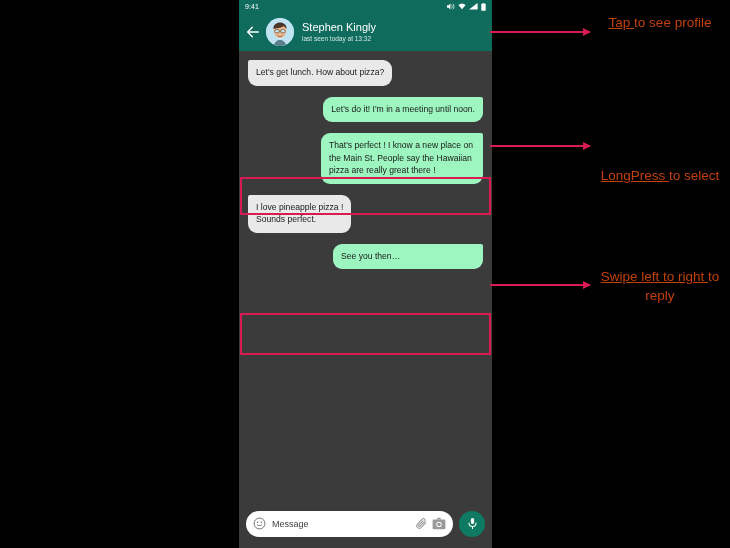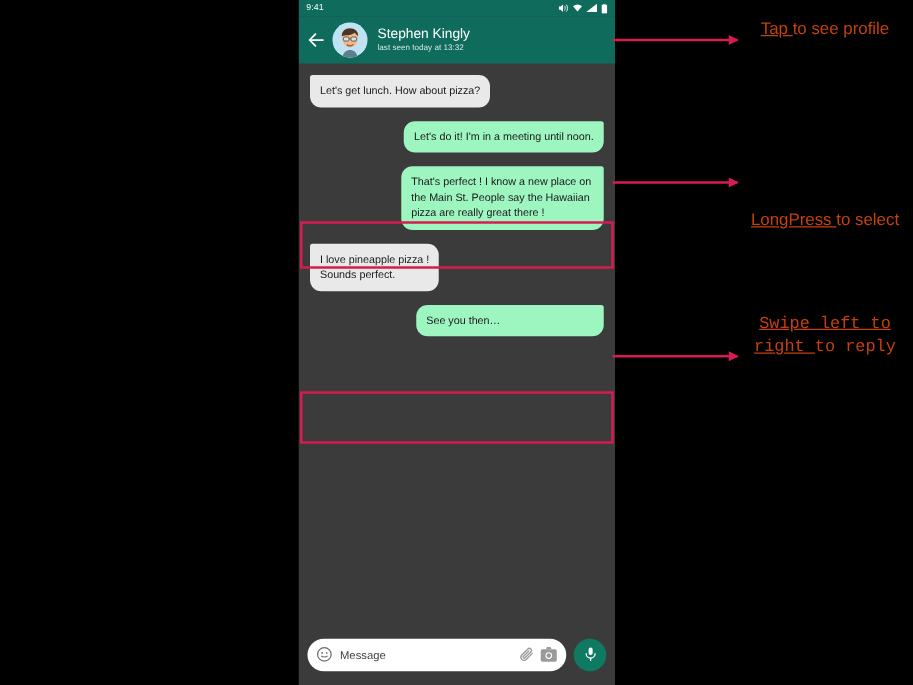--- a/index.html
+++ b/index.html
@@ -187,21 +187,21 @@
     color: #c2410c;
     font-size: 13.5px;
     line-height: 19px;
     text-align: center;
     width: 140px;
     left: 590px;
   }
   .annot .u { text-decoration: underline; }
   #annot1 { top: 13px; }
   #annot2 { top: 141px; margin-top: 25px; }
-  #annot3 { top: 250px; font-family: Liberation Mono, monospace; }
+  #annot3 { top: 267px; }
 
   .connector {
     position: absolute;
     height: 2px;
     background: #d81b52;
   }
   .connector::after {
     content: "";
     position: absolute;
     right: -1px;

